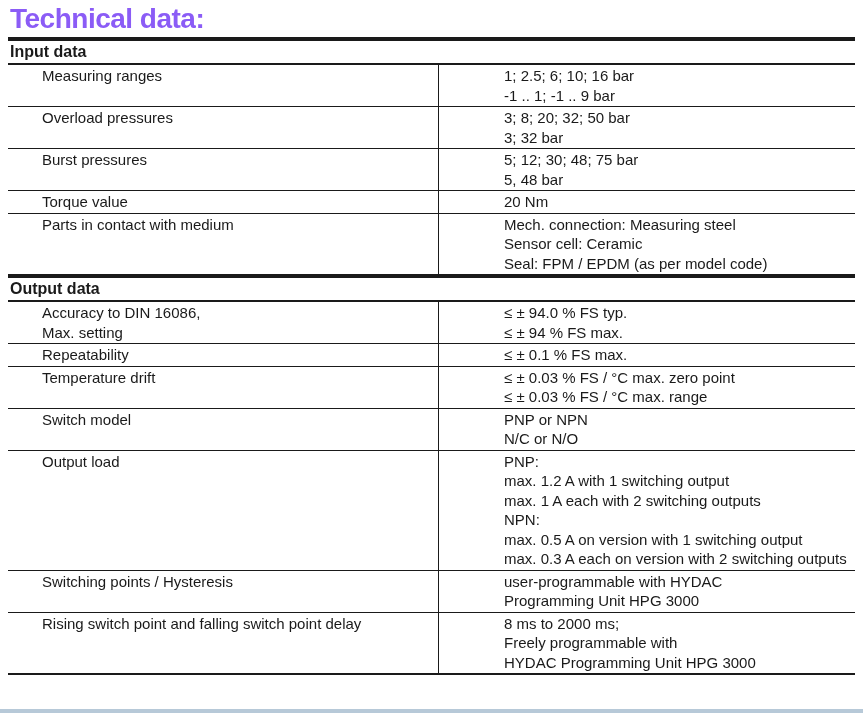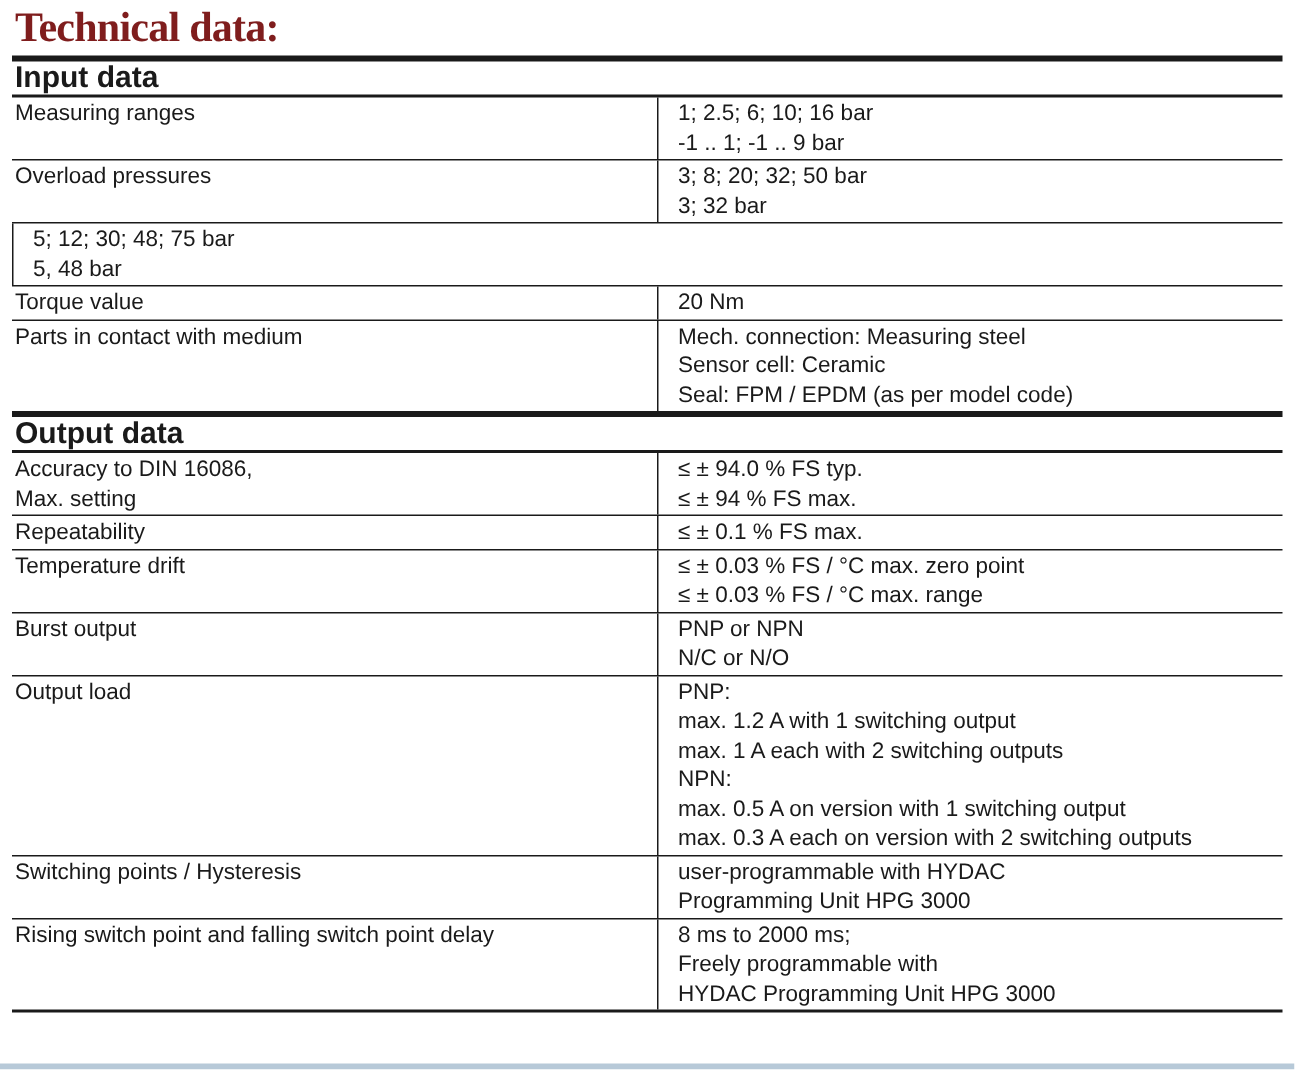--- a/index.html
+++ b/index.html
@@ -27,21 +27,21 @@
     margin: 0 0 4px 2px;
     line-height: 29px;
   }
   .tech-table {
     width: 100%;
   }
   .section-header {
     border-top: 4px solid #1a1a1a;
     border-bottom: 2px solid #1a1a1a;
     font-weight: bold;
-    font-size: 20px;
+    font-size: 16px;
     line-height: 20px;
     padding: 1px 0 1px 2px;
   }
   .section-body {
     width: 100%;
   }
   .row {
     display: flex;
     align-items: stretch;
   }
@@ -55,41 +55,42 @@
     box-sizing: border-box;
   }
   .label-cell {
     flex: none;
     width: 430px;
     padding-left: 2px;
   }
   .value-cell {
     flex: 1;
     border-left: 1.5px solid #1a1a1a;
-    padding-left: 13px;
+    padding-left: 33px;
   }
   .section-body:last-child {
     border-bottom: 2px solid #1a1a1a;
   }
   .line {
     white-space: nowrap;
+    margin-left: 32px;
   }
   .window-edge-strip {
     position: absolute;
     left: 0;
     bottom: 0;
     width: 100%;
     height: 4px;
   }
 </style>
 </head>
 <body>
 
 <div class="doc">
-  <h1 class="page-title" style="color: #7f1d1d; font-family: Liberation Serif, serif;">Technical data:</h1>
+  <h1 class="page-title" style="color: #8b5cf6;">Technical data:</h1>
   <div class="tech-table" id="table-root">
       <div class="section-header">Input data</div>
       <div class="section-body">
         <div class="row">
           <div class="cell label-cell">
             <div class="line">Measuring ranges</div>
           </div>
           <div class="cell value-cell">
             <div class="line">1; 2.5; 6; 10; 16 bar</div>
             <div class="line">-1 .. 1; -1 .. 9 bar</div>
@@ -98,20 +99,23 @@
         <div class="row">
           <div class="cell label-cell">
             <div class="line">Overload pressures</div>
           </div>
           <div class="cell value-cell">
             <div class="line">3; 8; 20; 32; 50 bar</div>
             <div class="line">3; 32 bar</div>
           </div>
         </div>
         <div class="row">
+          <div class="cell label-cell">
+            <div class="line">Burst pressures</div>
+          </div>
           <div class="cell value-cell">
             <div class="line">5; 12; 30; 48; 75 bar</div>
             <div class="line">5, 48 bar</div>
           </div>
         </div>
         <div class="row">
           <div class="cell label-cell">
             <div class="line">Torque value</div>
           </div>
           <div class="cell value-cell">
@@ -153,21 +157,21 @@
           <div class="cell label-cell">
             <div class="line">Temperature drift</div>
           </div>
           <div class="cell value-cell">
             <div class="line">≤ ± 0.03 % FS / °C max. zero point</div>
             <div class="line">≤ ± 0.03 % FS / °C max. range</div>
           </div>
         </div>
         <div class="row">
           <div class="cell label-cell">
-            <div class="line">Burst output</div>
+            <div class="line">Switch model</div>
           </div>
           <div class="cell value-cell">
             <div class="line">PNP or NPN</div>
             <div class="line">N/C or N/O</div>
           </div>
         </div>
         <div class="row">
           <div class="cell label-cell">
             <div class="line">Output load</div>
           </div>

